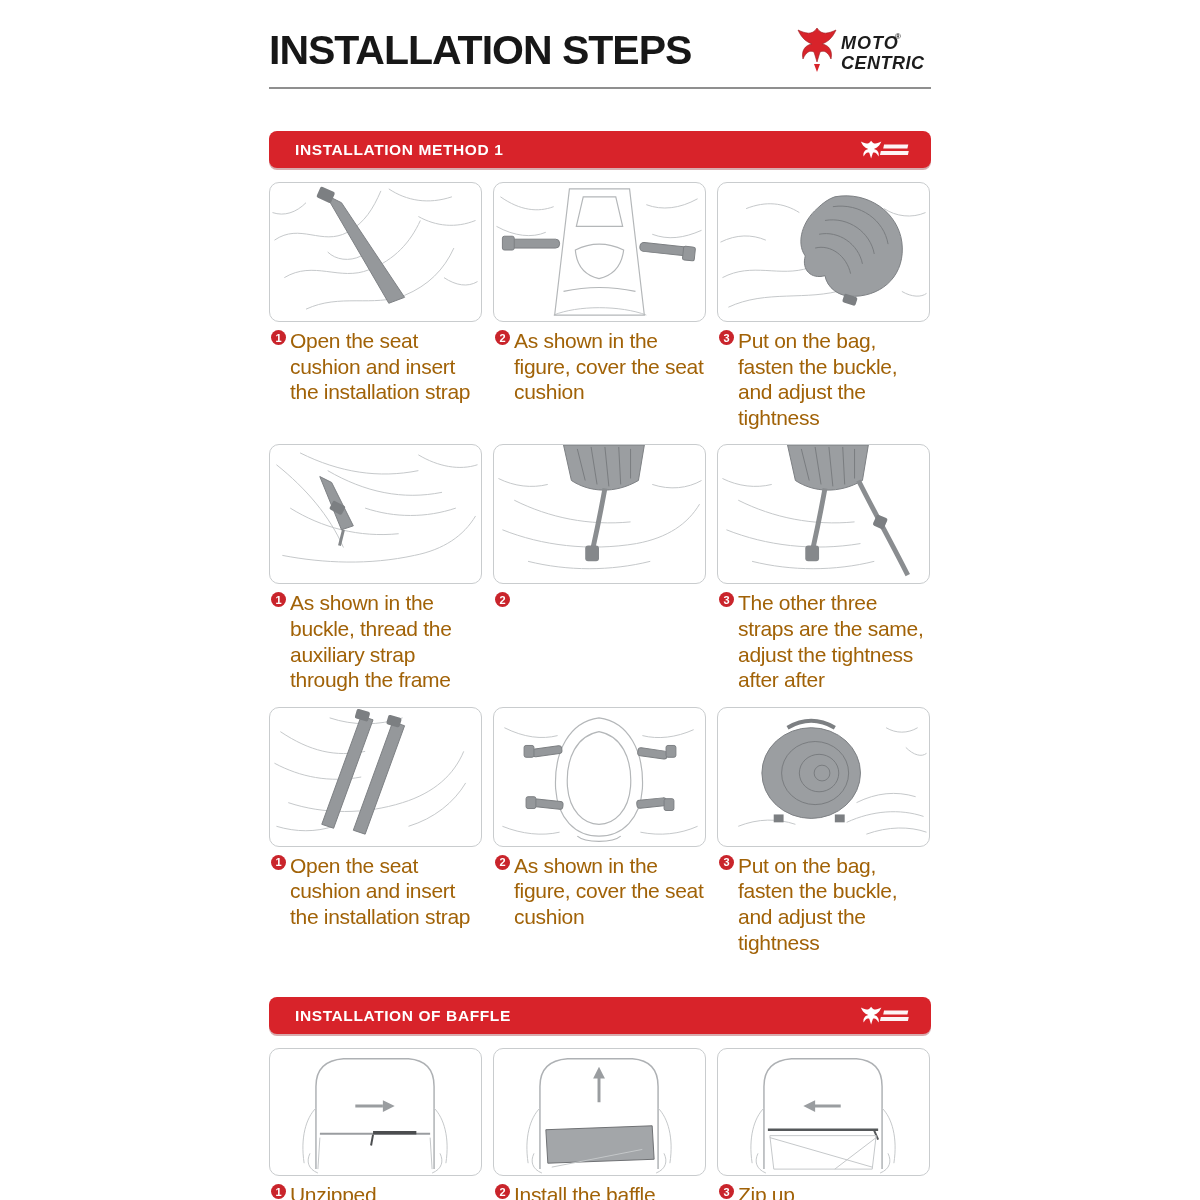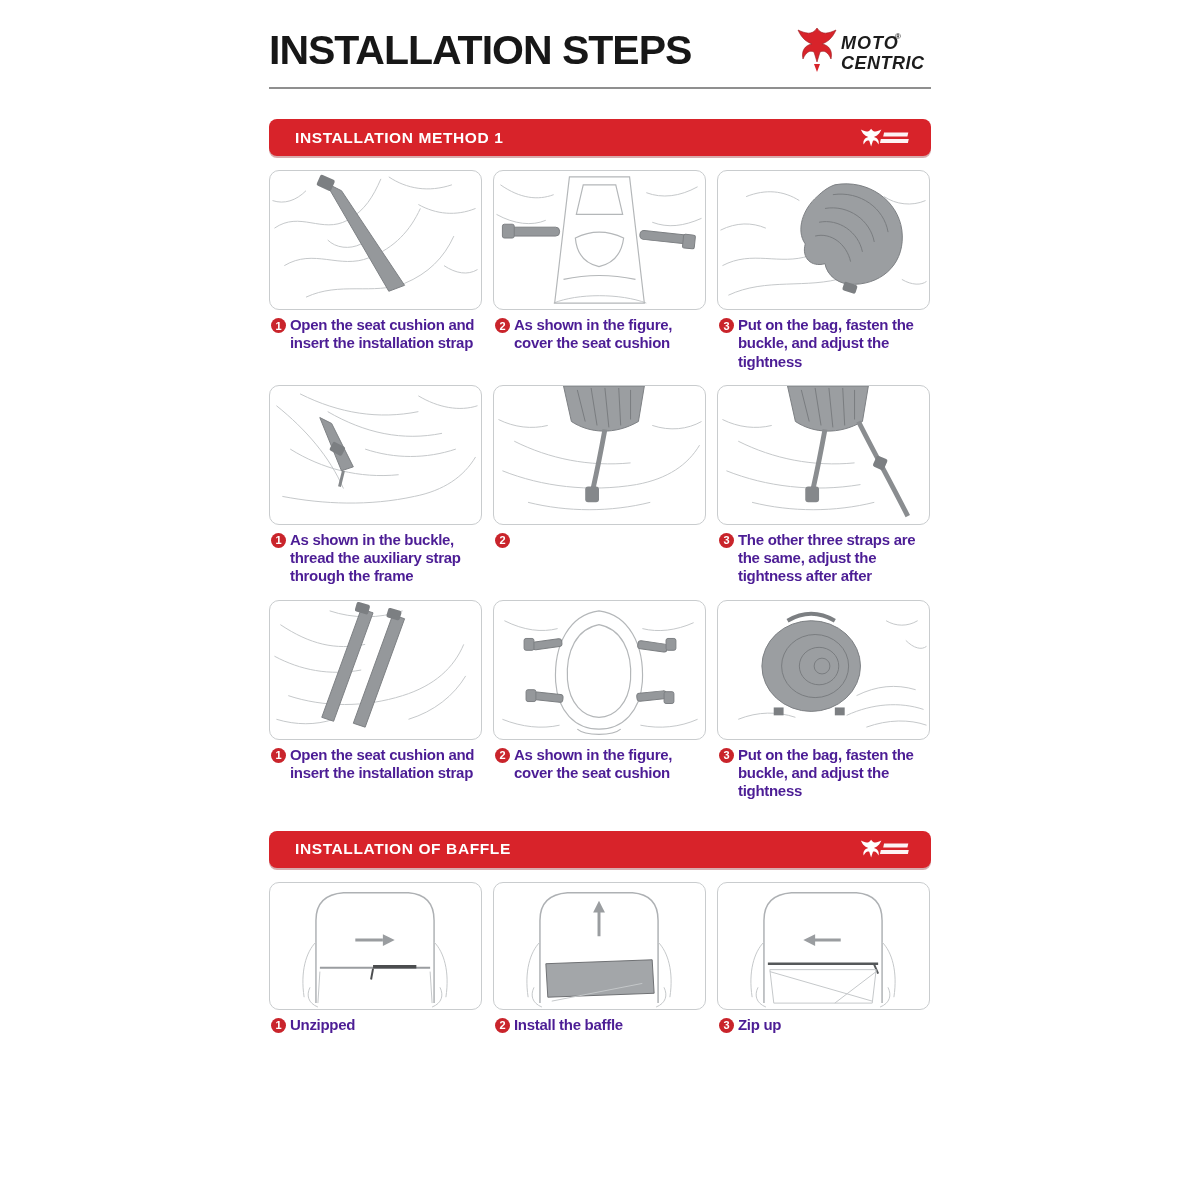--- a/index.html
+++ b/index.html
@@ -11,42 +11,42 @@
   .sheet { width:662px; margin:0 auto; padding-top:19px; }
 
   .header { display:flex; justify-content:space-between; align-items:flex-start; height:60px; }
   .title { margin:8px 0 0 0; font-size:41px; font-weight:700; color:#171717; letter-spacing:-1px; }
   .brand { margin-top:6px; }
   .divider { height:2px; background:#8f8f8f; margin-top:8px; }
 
   .banner {
     height:37px; border-radius:8px; background:#D8232A;
     display:flex; align-items:center; justify-content:space-between;
-    padding:0 18px 0 26px; margin-top:30px;
+    padding:0 18px 0 26px; margin-top:42px;
     box-shadow:0 2px 0 rgba(140,16,22,.35);
   }
   .banner-label { color:#fff; font-weight:700; font-size:15.5px; letter-spacing:.6px; }
 
   .figures { display:flex; gap:11px; margin-top:14px; }
   .figure {
     width:213px; height:140px; border:1.5px solid #c9ccce; border-radius:10px;
     overflow:hidden; background:#fff; margin:0;
   }
   .figure.short { height:128px; }
   .figure svg { width:100%; height:100%; display:block; }
 
   .captions { display:flex; gap:11px; margin-top:6px; }
   .caption { width:213px; display:flex; align-items:flex-start; }
   .badge {
     width:15px; height:15px; border-radius:50%; background:#C9242B; color:#fff;
     font-size:11px; font-weight:700; display:flex; align-items:center; justify-content:center;
     flex:none; margin:2px 4px 0 2px;
   }
   .step-text {
-    font-size:15px; line-height:1.22; font-weight:700; color:#4c1d95; letter-spacing:-0.3px;
+    font-size:21px; line-height:1.22; font-weight:400; color:#a16207; letter-spacing:-0.3px;
   }
   .sketch { stroke:#c4c7c9; fill:none; stroke-width:1; }
   .frameln { stroke:#b4b7b9; fill:none; stroke-width:1.2; }
 </style>
 </head>
 <body>
 
 <div class="sheet">
 
   <div class="header">

